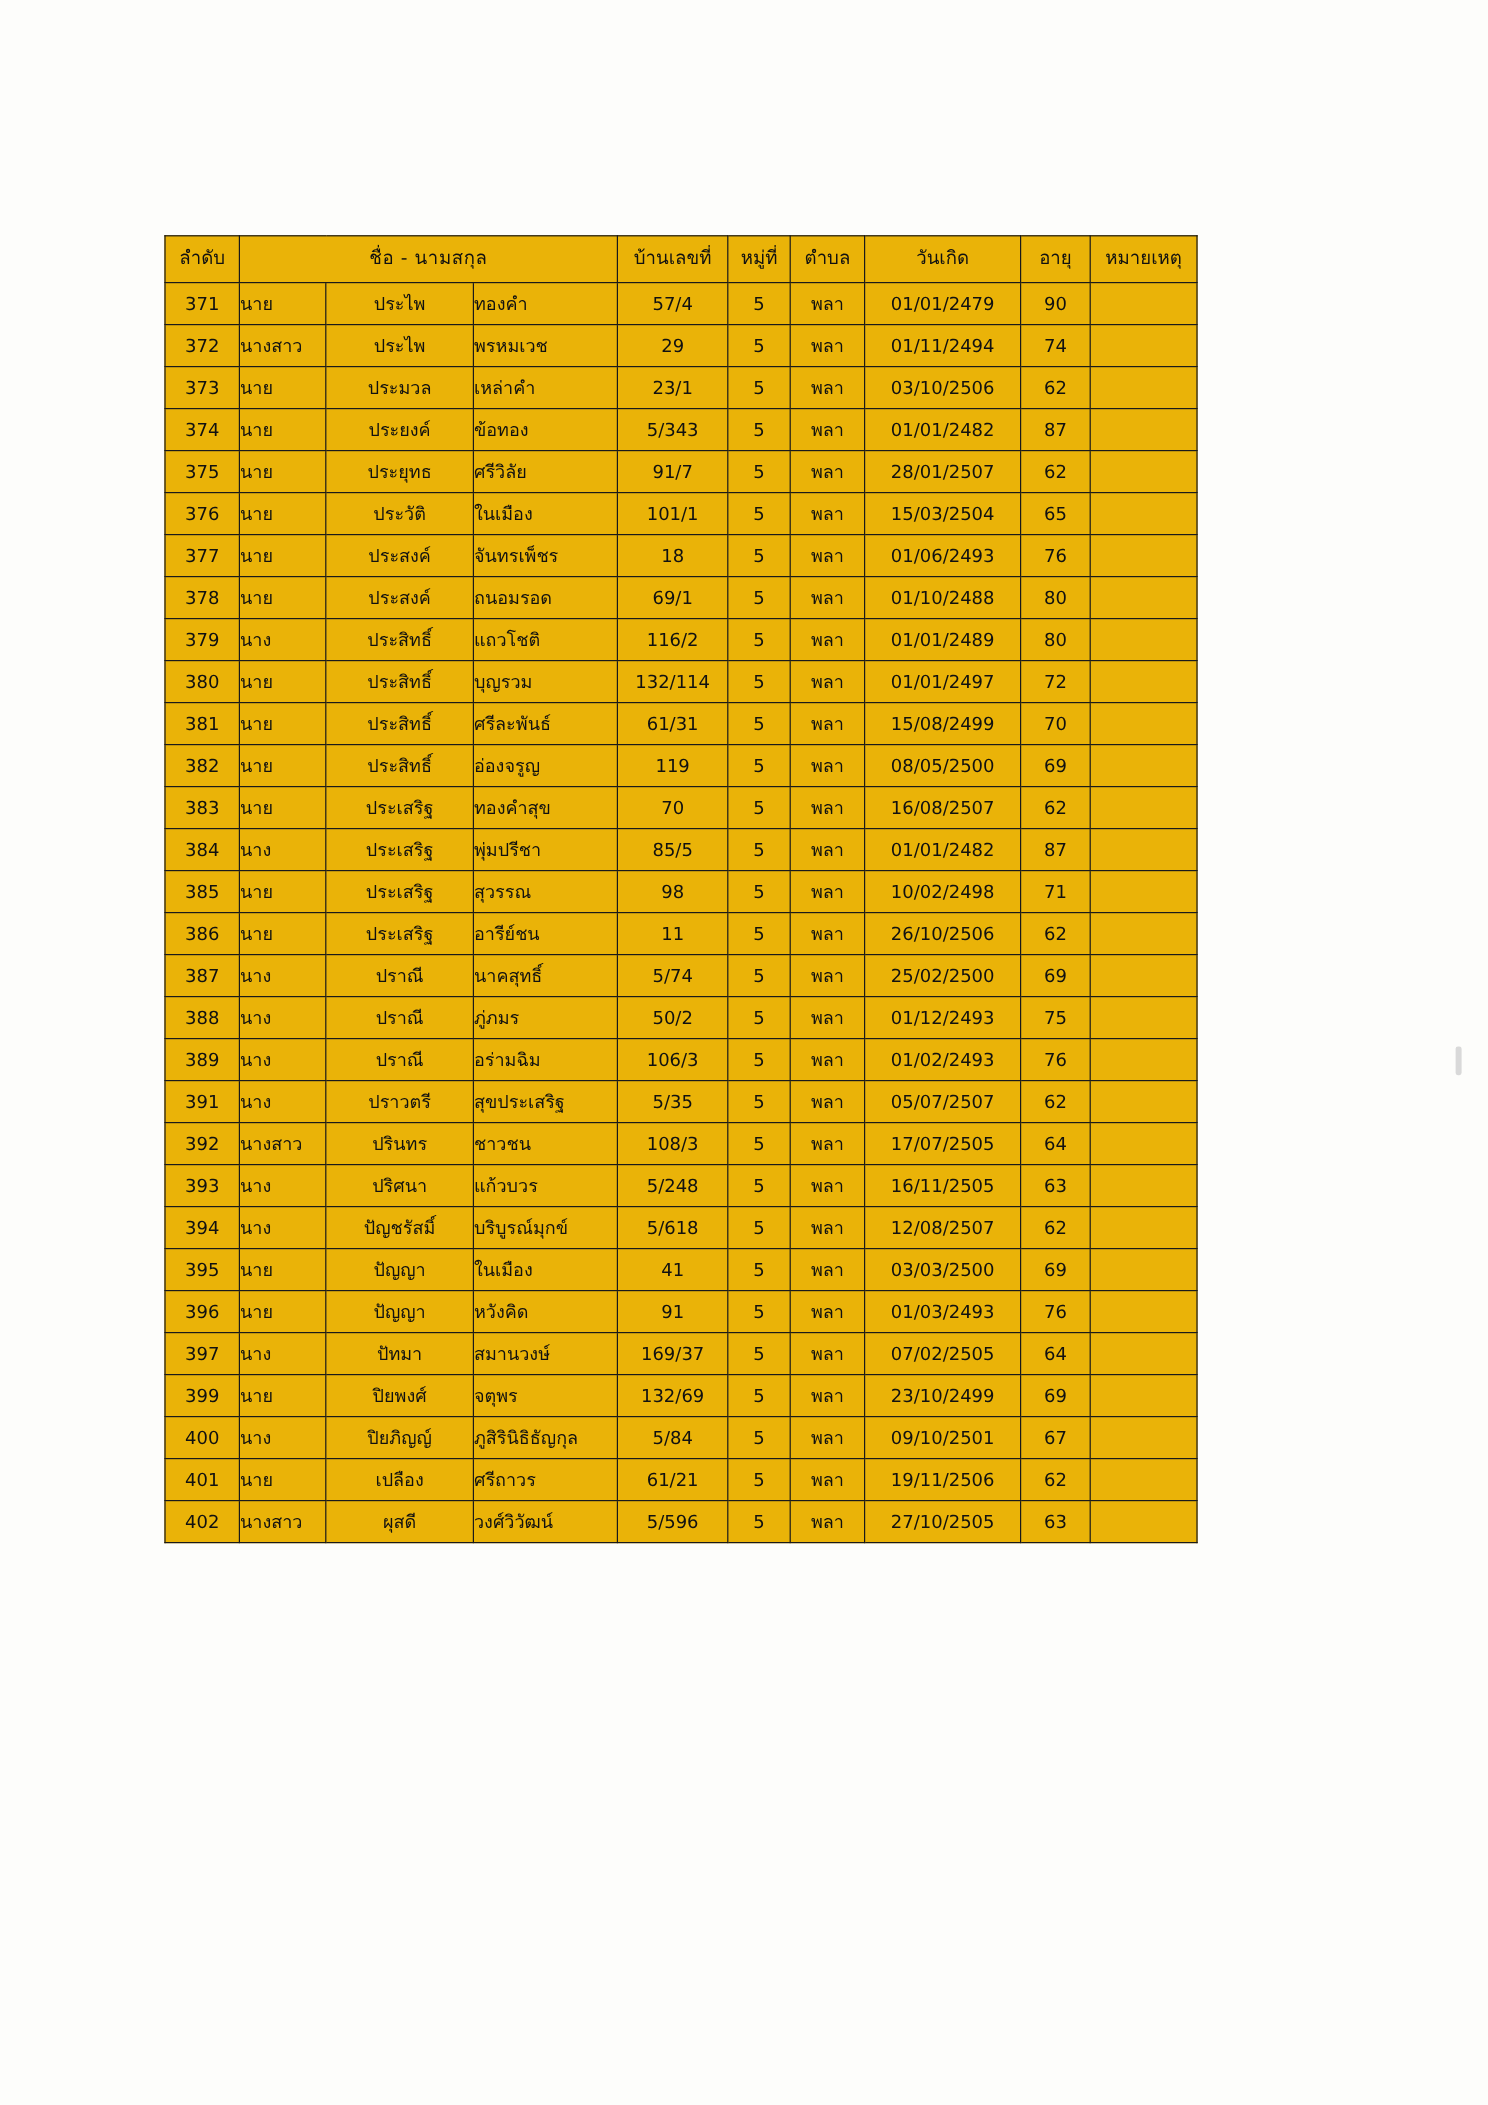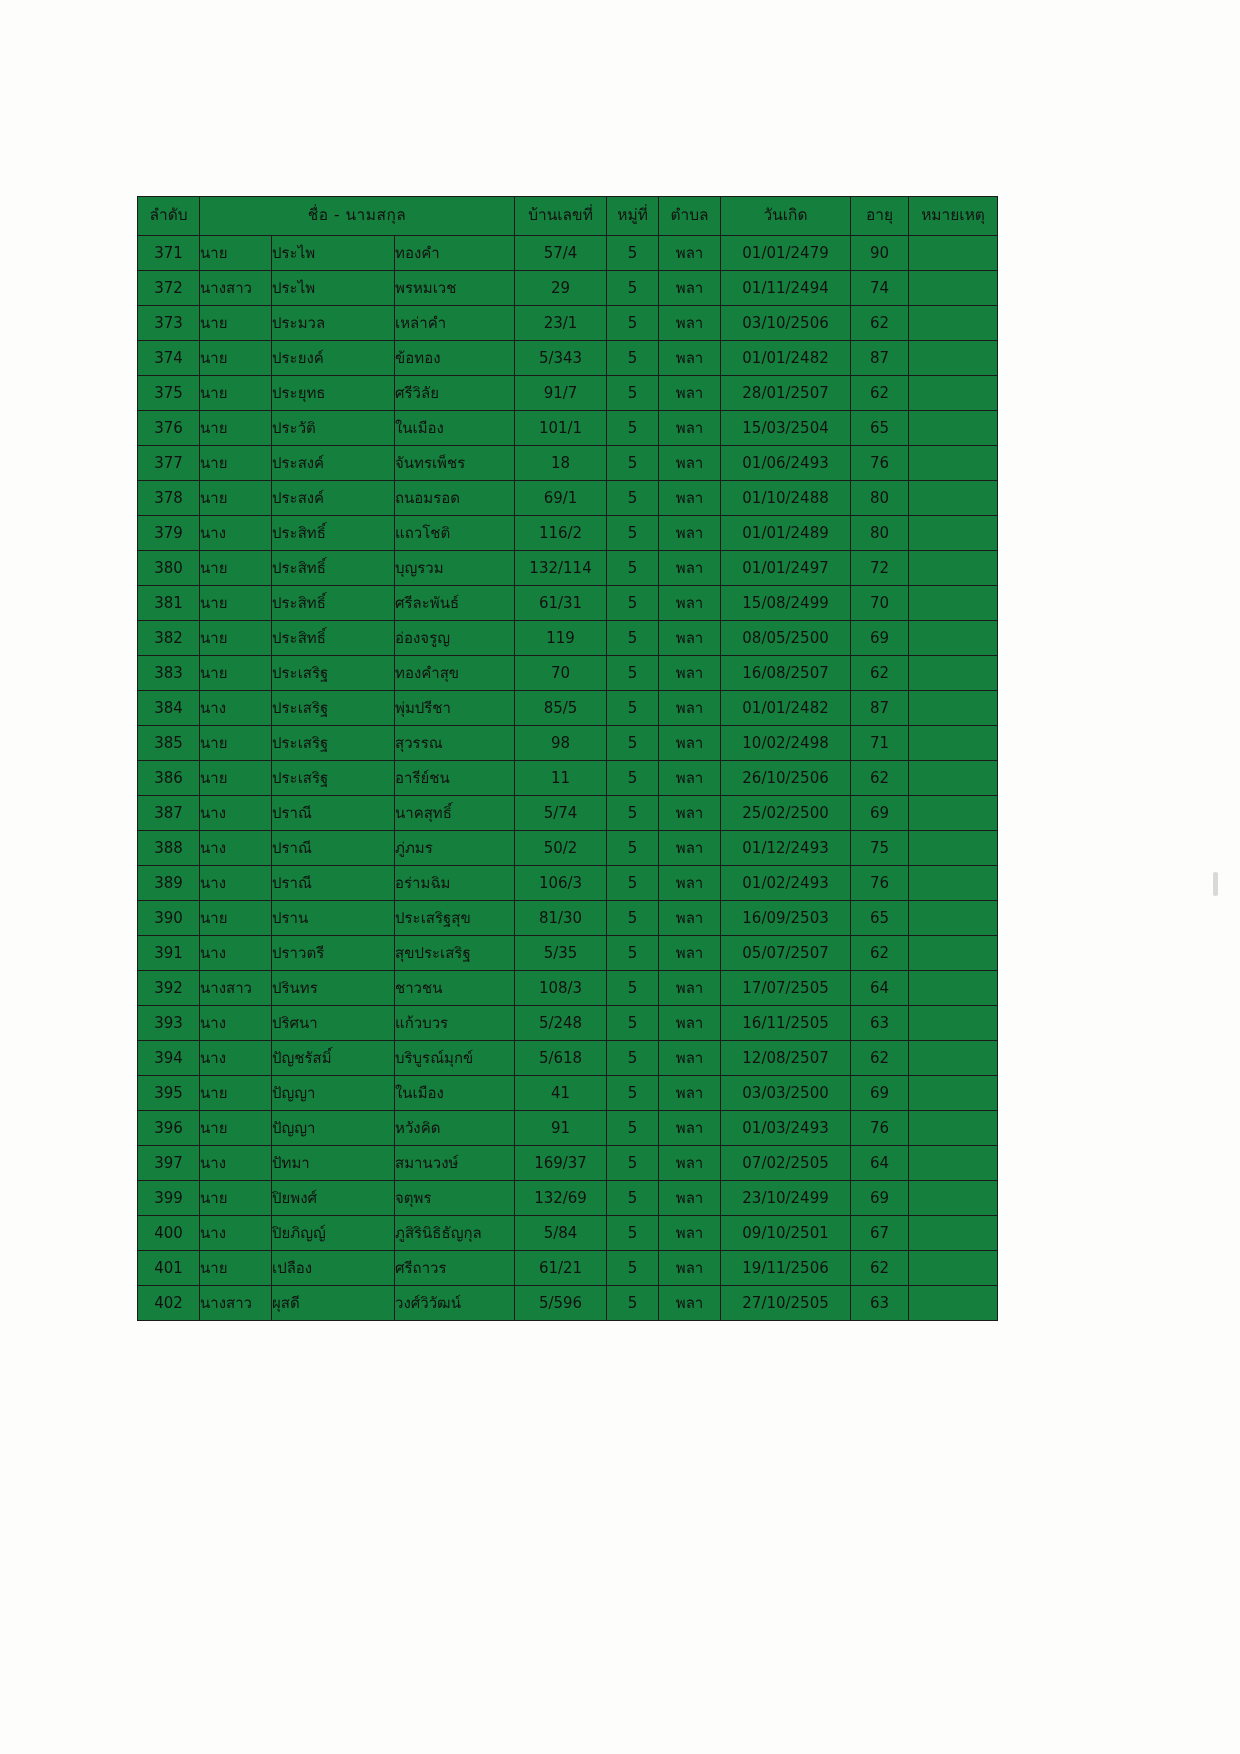--- a/index.html
+++ b/index.html
@@ -25,21 +25,21 @@
   .table-wrap {
     position: absolute;
     left: 137px;
     top: 196px;
     width: 860px;
   }
   table.roster {
     border-collapse: collapse;
     width: 860px;
     table-layout: fixed;
-    background: #15803d;
+    background: #eab308;
   }
   table.roster th,
   table.roster td {
     border: 1px solid #1a1a1a;
     font-size: 15px;
     line-height: 1.1;
     padding: 0;
     height: 34px;
     vertical-align: middle;
     font-weight: normal;
@@ -56,21 +56,21 @@
   col.c-last    { width: 120px; }
   col.c-house   { width: 92px; }
   col.c-moo     { width: 52px; }
   col.c-tambon  { width: 62px; }
   col.c-dob     { width: 130px; }
   col.c-age     { width: 58px; }
   col.c-note    { width: 89px; }
 
   td.seq      { text-align: center; padding-right: 7px; }
   td.title    { text-align: left; padding-left: 6px; }
-  td.first    { text-align: left; padding-left: 14px; }
+  td.first    { text-align: center; padding-left: 14px; }
   td.last     { text-align: left; padding-left: 14px; }
   td.house    { text-align: center; }
   td.moo      { text-align: center; }
   td.tambon   { text-align: center; }
   td.dob      { text-align: center; }
   td.age      { text-align: center; }
   td.note     { text-align: center; }
 
   
   th.h-name { letter-spacing: .5px; margin-top: 47px; }
@@ -339,32 +339,20 @@
             <td class="first">ปราณี</td>
             <td class="last">อร่ามฉิม</td>
             <td class="house">106/3</td>
             <td class="moo">5</td>
             <td class="tambon">พลา</td>
             <td class="dob">01/02/2493</td>
             <td class="age">76</td>
             <td class="note"></td>
           </tr>
           <tr>
-            <td class="seq">390</td>
-            <td class="title">นาย</td>
-            <td class="first">ปราน</td>
-            <td class="last">ประเสริฐสุข</td>
-            <td class="house">81/30</td>
-            <td class="moo">5</td>
-            <td class="tambon">พลา</td>
-            <td class="dob">16/09/2503</td>
-            <td class="age">65</td>
-            <td class="note"></td>
-          </tr>
-          <tr>
             <td class="seq">391</td>
             <td class="title">นาง</td>
             <td class="first">ปราวตรี</td>
             <td class="last">สุขประเสริฐ</td>
             <td class="house">5/35</td>
             <td class="moo">5</td>
             <td class="tambon">พลา</td>
             <td class="dob">05/07/2507</td>
             <td class="age">62</td>
             <td class="note"></td>

